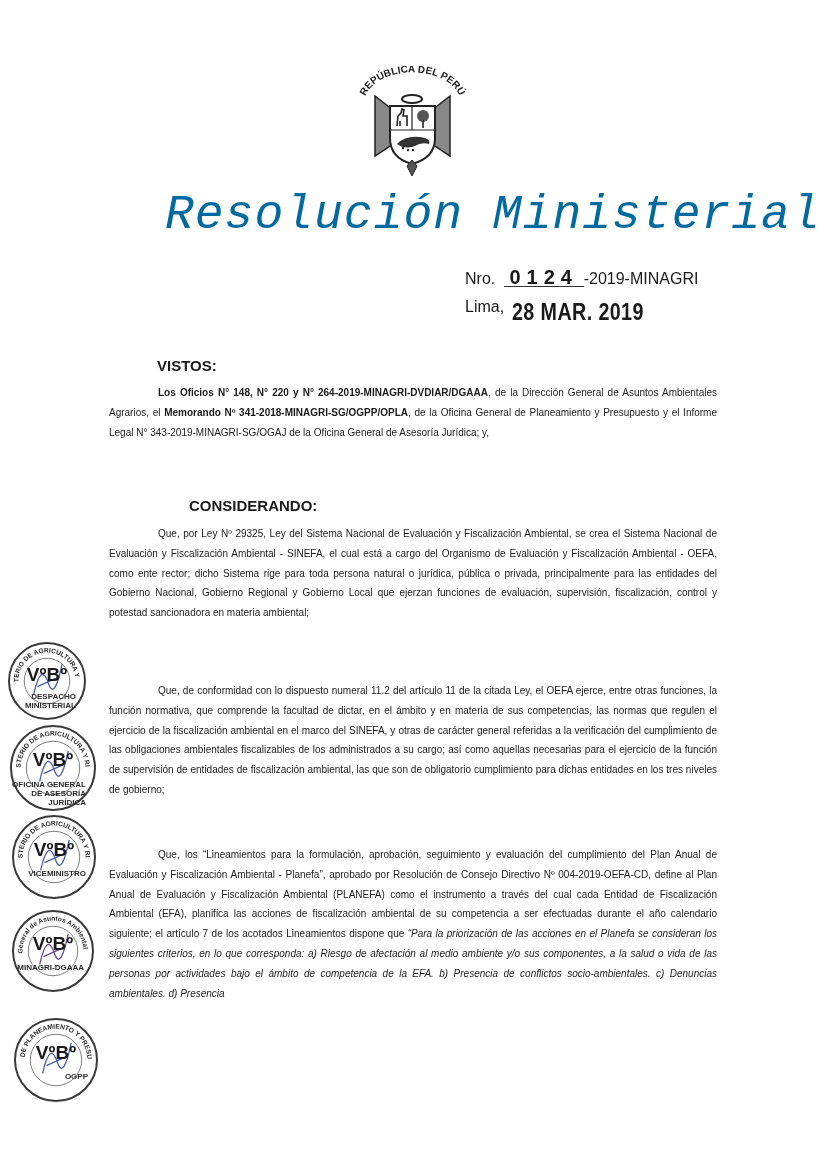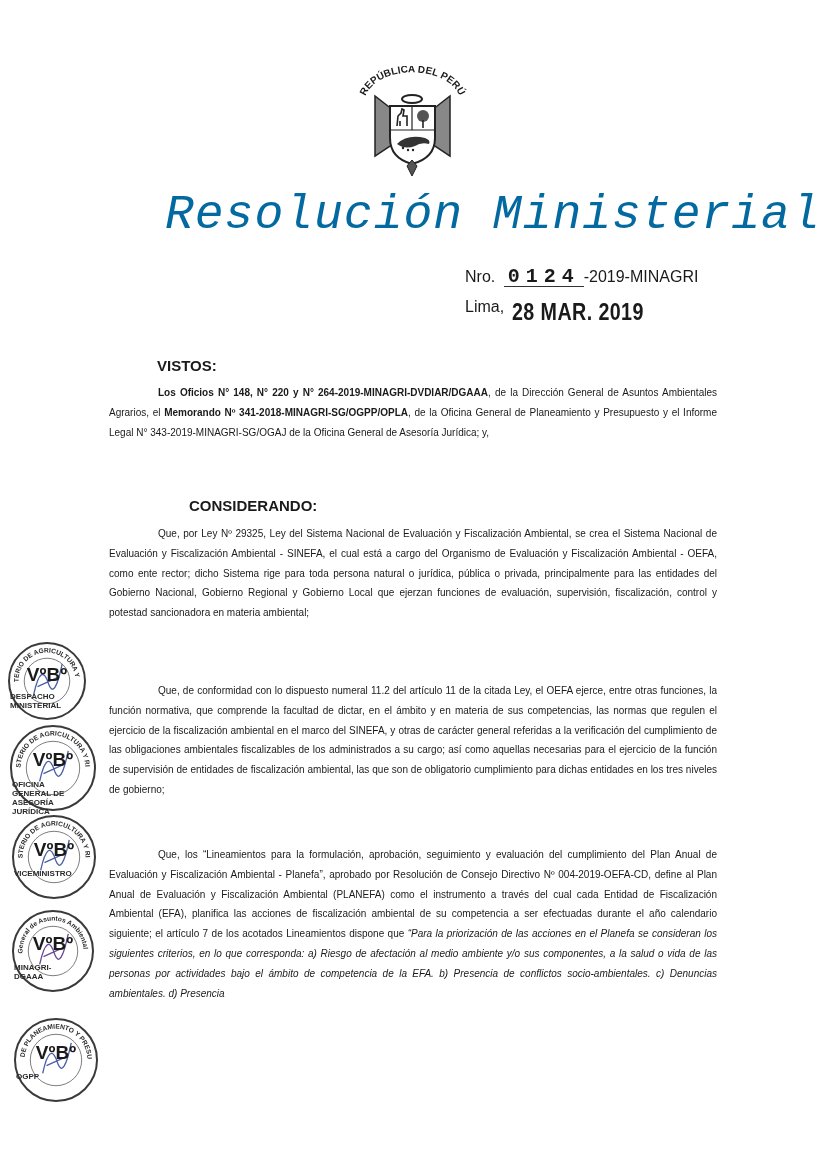--- a/index.html
+++ b/index.html
@@ -54,21 +54,21 @@
       top: 268px;
       font-size: 16px;
       white-space: nowrap;
     }
     .nro-label { display: inline-block; }
     .nro-number {
       display: inline-block;
       width: 80px;
       border-bottom: 1px solid #333;
       text-align: center;
-      font-family: Liberation Mono, monospace;
+      font-family: Liberation Sans, sans-serif;
       font-weight: bold;
       font-size: 20px;
       letter-spacing: 6px;
       line-height: 18px;
       margin-left: 4px;
     }
     .nro-suffix { display: inline-block; }
     .date-line {
       position: absolute;
       left: 465px;
@@ -128,22 +128,22 @@
     .vb {
       position: absolute;
       left: 0; right: 0;
       text-align: center;
       font-weight: bold;
       font-size: 19px;
       color: #1a1a1a;
     }
     .stamp-sub {
       position: absolute;
-      left: 0; right: 16px;
-      text-align: left;
+      left: 0; right: 8px;
+      text-align: right;
       font-size: 8px;
       font-weight: bold;
       color: #2a2a2a;
     }
   </style>
 </head>
 <body>
 
 <div class="page">
 

